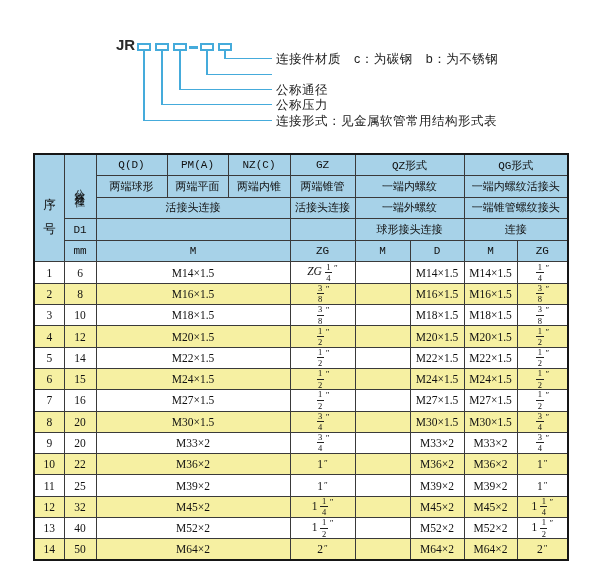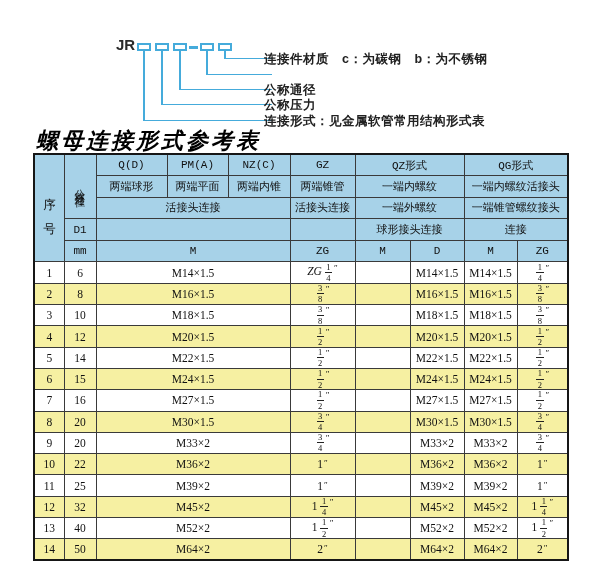--- a/index.html
+++ b/index.html
@@ -9,21 +9,21 @@
   
   .diagram-title{position:absolute;left:104px;top:18px;font-size:13px;font-weight:bold;
                  letter-spacing:1px;white-space:nowrap;}
   .star{color:#1e9ad6;margin-right:2px;font-size:12px;}
   .jr{position:absolute;left:116px;top:36px;font-size:15px;font-weight:600;color:#2a2a2a;}
   .cbox{position:absolute;top:43px;width:14px;height:8px;border:2px solid #45abdb;
         box-sizing:border-box;background:#ffffff;}
   .dash{position:absolute;top:46px;height:2.5px;background:#45abdb;}
   .vline{position:absolute;width:1.5px;background:#45abdb;}
   .hline{position:absolute;height:1.5px;background:#45abdb;}
-  .dlabel{position:absolute;left:264px;height:15px;font-size:12.5px;font-weight:bold;
+  .dlabel{position:absolute;left:276px;height:15px;font-size:12.5px;font-weight:normal;
           color:#222;white-space:nowrap;letter-spacing:0.5px;}
 
   
   .tbl-title{position:absolute;left:36px;top:126px;margin:0;
              font-family:"Liberation Serif",serif;font-style:italic;font-weight:bold;
              font-size:22px;letter-spacing:3px;color:#000;white-space:nowrap;}
 
   
   table.ref{position:absolute;left:33px;top:153px;width:534px;border-collapse:collapse;
             table-layout:fixed;border:2px solid #161616;}
@@ -70,21 +70,20 @@
   <div class="vline" style="left:161px;top:51px;height:53px"></div>
   <div class="hline" style="left:161px;top:103.5px;width:111px"></div>
   <div class="vline" style="left:143px;top:51px;height:69px"></div>
   <div class="hline" style="left:143px;top:119.5px;width:129px"></div>
 
   <div class="dlabel" style="top:51px">连接件材质　c：为碳钢　b：为不锈钢</div>
   <div class="dlabel" style="top:82px">公称通径</div>
   <div class="dlabel" style="top:97px">公称压力</div>
   <div class="dlabel" style="top:113px">连接形式：见金属软管常用结构形式表</div>
 
-  <h2 class="tbl-title">螺母连接形式参考表</h2>
 
   <table class="ref">
     <colgroup>
       <col style="width:30px">
         <col style="width:32px">
         <col style="width:71px">
         <col style="width:61px">
       <col style="width:62px">
         <col style="width:65px">
         <col style="width:55px">

